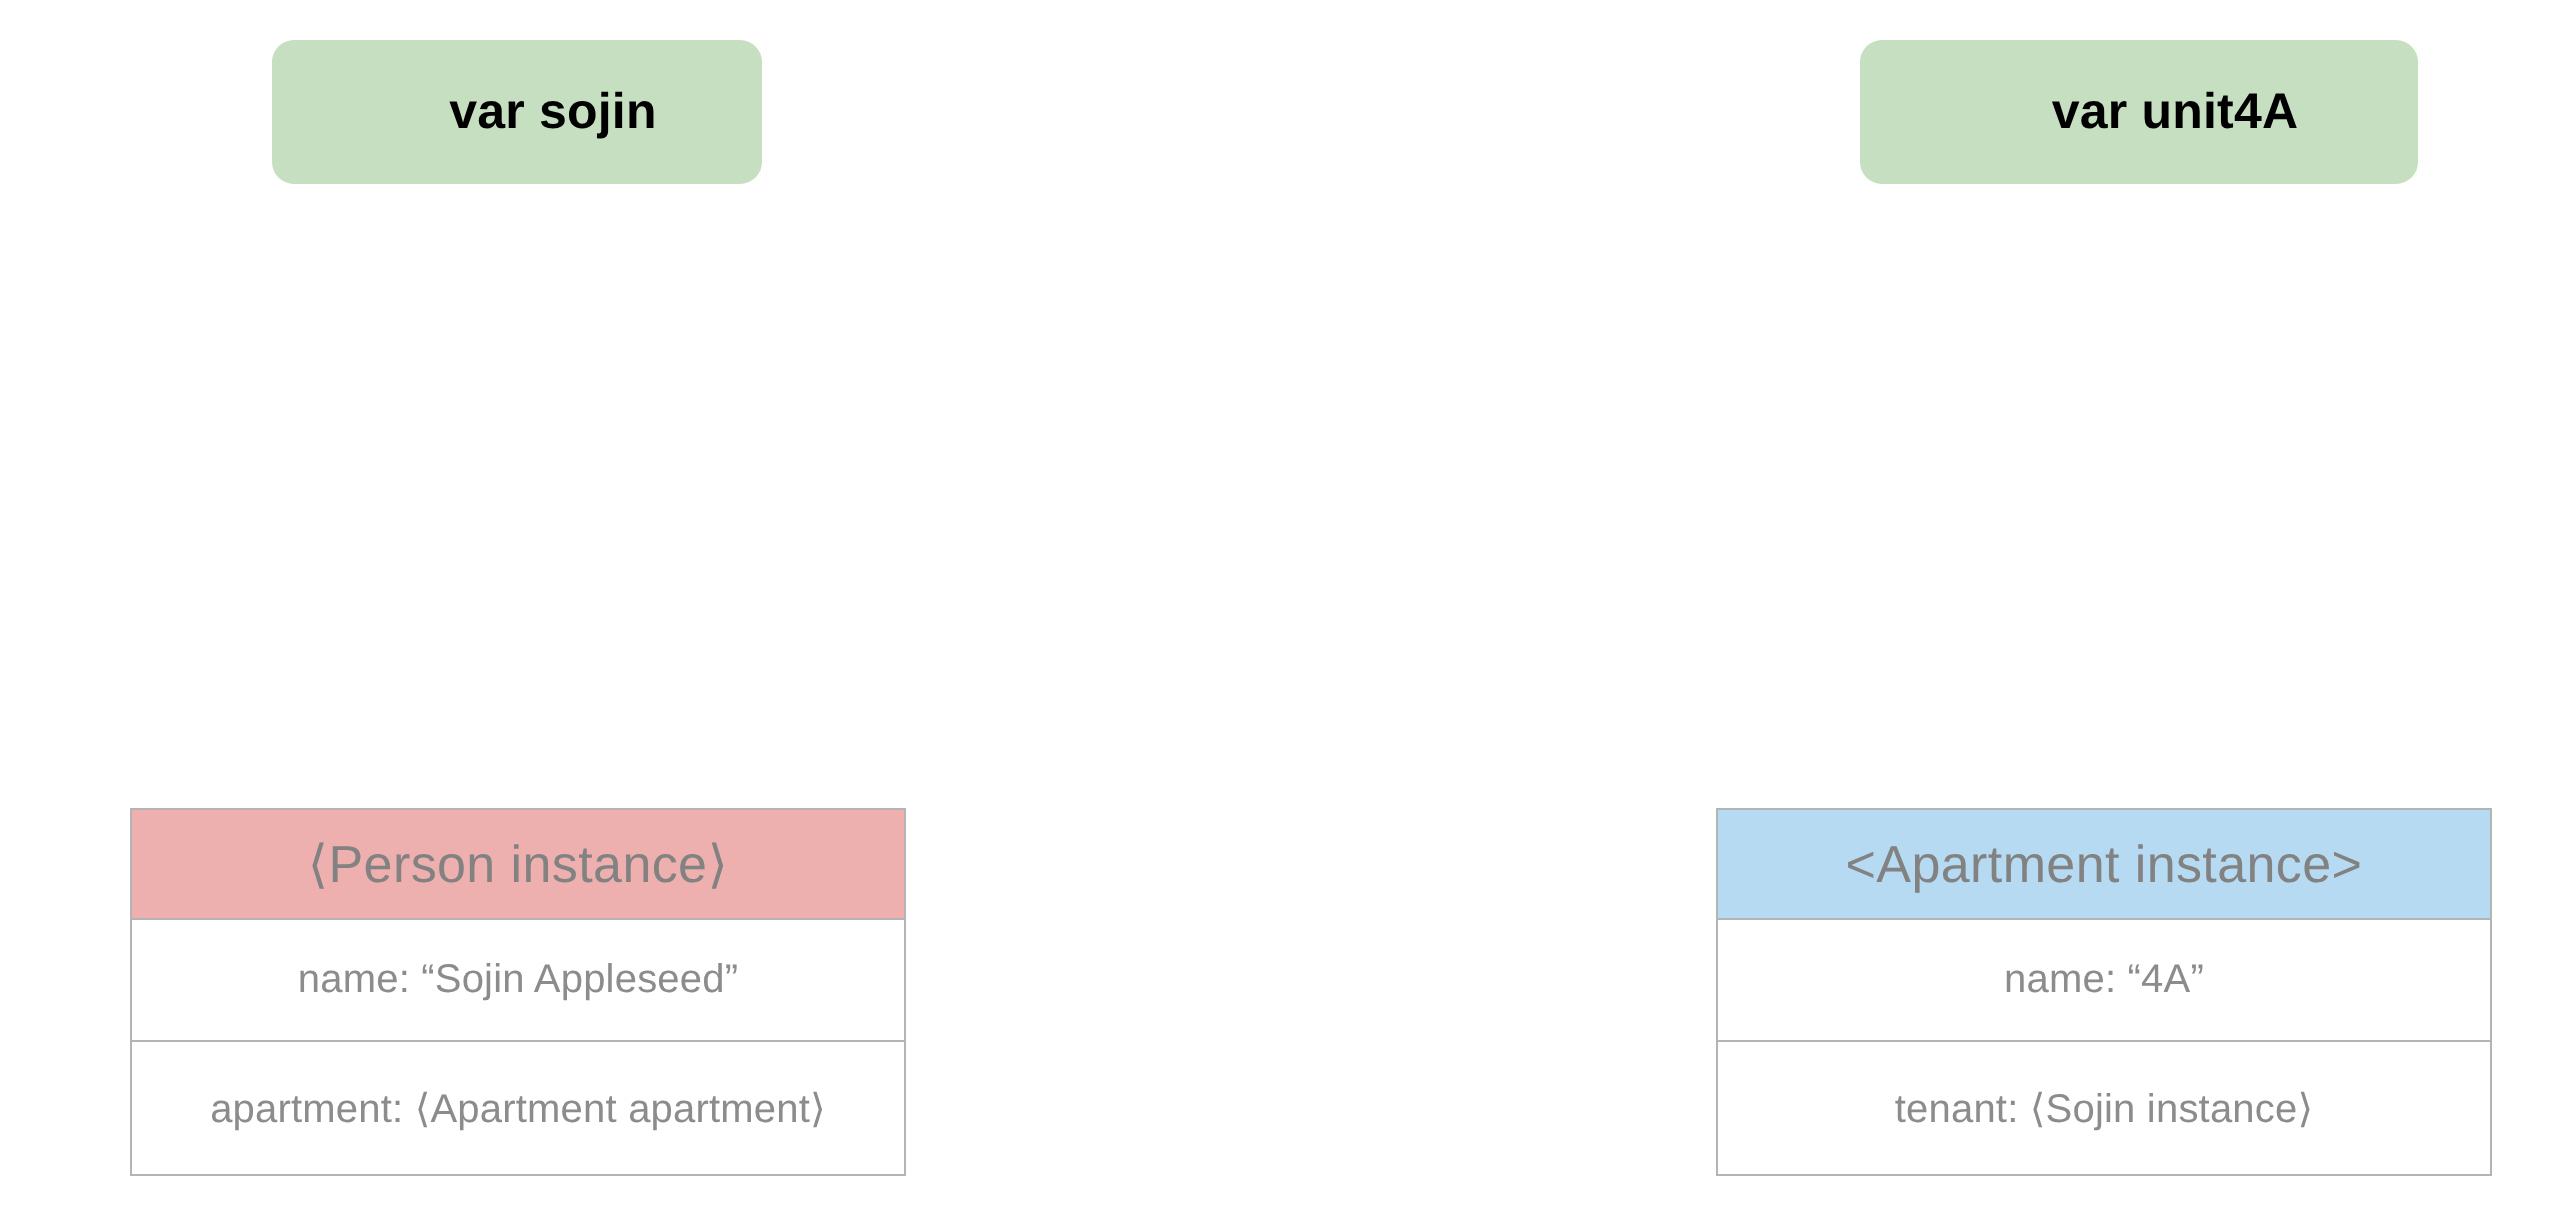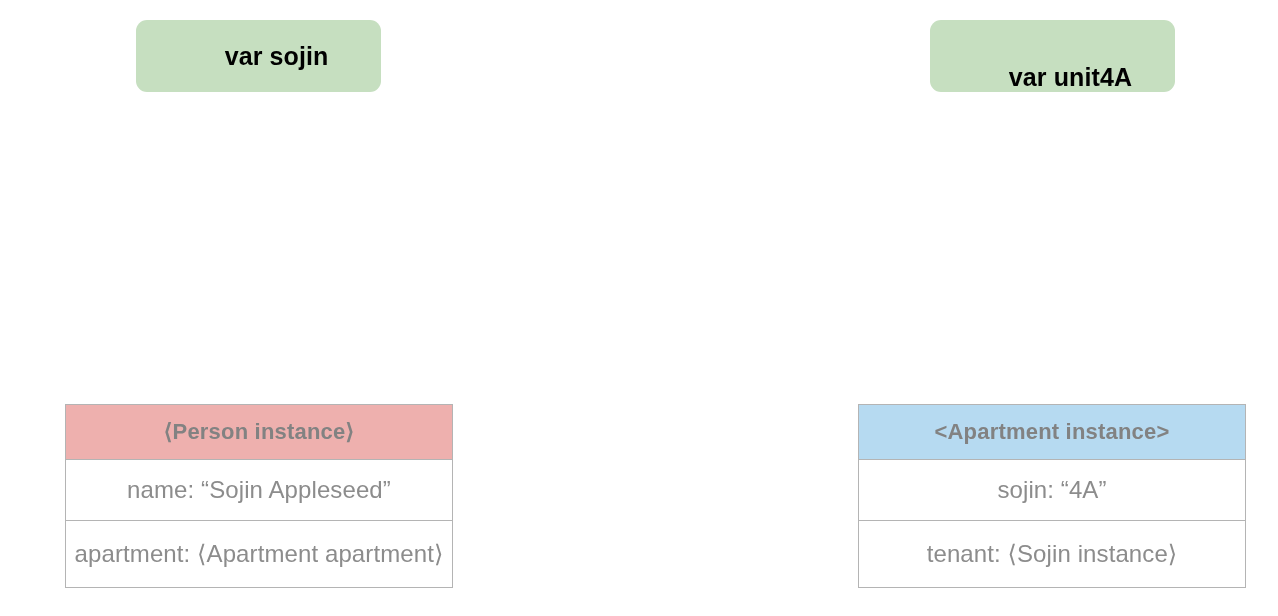--- a/index.html
+++ b/index.html
@@ -37,23 +37,22 @@
   }
   #var-pill-sojin {
     left: 136px;
     top: 20px;
     width: 245px;
     height: 72px;
   }
   #var-pill-unit4a {
     left: 930px;
     top: 20px;
-    width: 245px;
+    width: 279px;
     height: 72px;
-    align-items: flex-end;
   }
 
   
   .instance-table {
     position: absolute;
     box-sizing: border-box;
     border: 1px solid #b4b4b4;
     background: #ffffff;
   }
   #person-instance-table {
@@ -68,36 +67,36 @@
     width: 388px;
     height: 184px;
   }
 
   .table-header {
     box-sizing: border-box;
     height: 55px;
     display: flex;
     align-items: center;
     justify-content: center;
-    font-size: 22px;
-    font-weight: bold;
+    font-size: 26px;
+    font-weight: normal;
     color: #828282;
     border-bottom: 1px solid #b4b4b4;
     letter-spacing: 0.2px;
   }
   .header-person    { background: #eeb0ae; }
   .header-apartment { background: #b6daf1; }
 
   .table-row {
     box-sizing: border-box;
     height: 61px;
     display: flex;
     align-items: center;
     justify-content: center;
-    font-size: 24px;
+    font-size: 20px;
     color: #8c8c8c;
     background: #ffffff;
     letter-spacing: 0.1px;
   }
   .table-row.divider {
     border-bottom: 1px solid #b4b4b4;
   }
   .table-row.last {
     height: 66px;
   }
@@ -116,17 +115,17 @@
   </div>
 
   <div class="instance-table" id="person-instance-table">
     <div class="table-header header-person">⟨Person instance⟩</div>
     <div class="table-row divider">name: “Sojin Appleseed”</div>
     <div class="table-row last">apartment: ⟨Apartment apartment⟩</div>
   </div>
 
   <div class="instance-table" id="apartment-instance-table">
     <div class="table-header header-apartment">&lt;Apartment instance&gt;</div>
-    <div class="table-row divider">sojin: “4A”</div>
+    <div class="table-row divider">name: “4A”</div>
     <div class="table-row last">tenant: ⟨Sojin instance⟩</div>
   </div>
 
 </div>
 
 </body></html>

